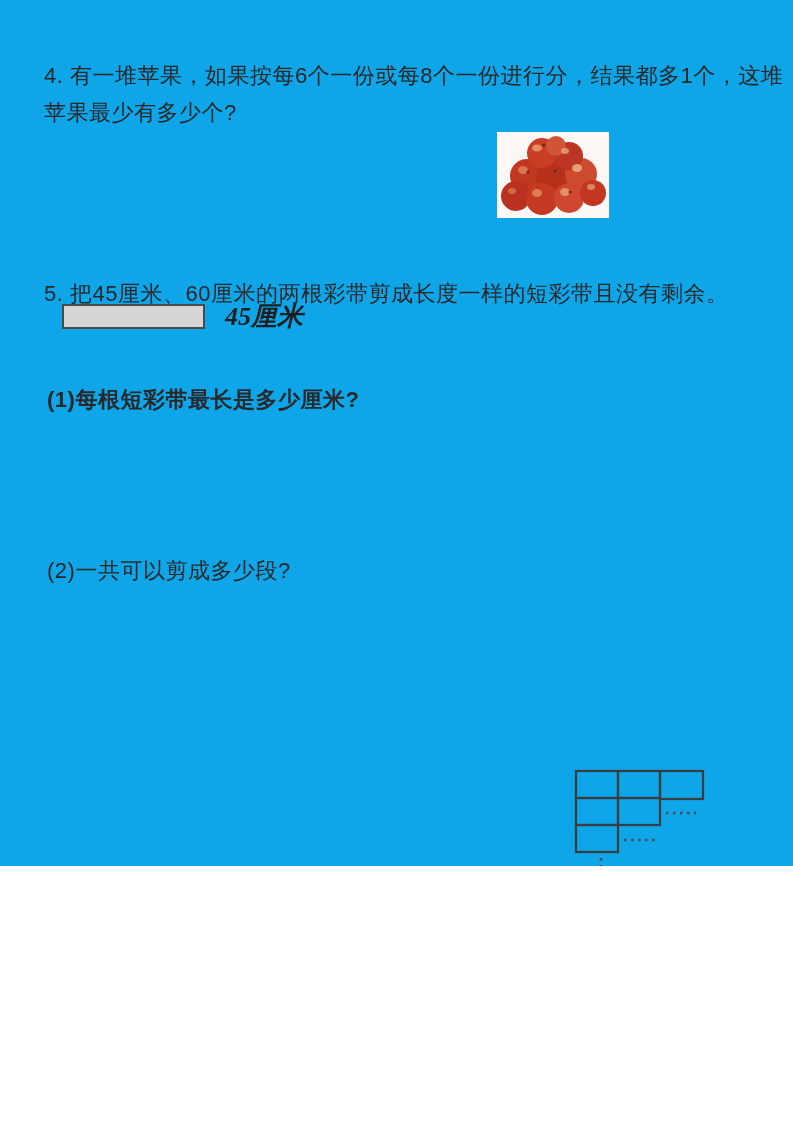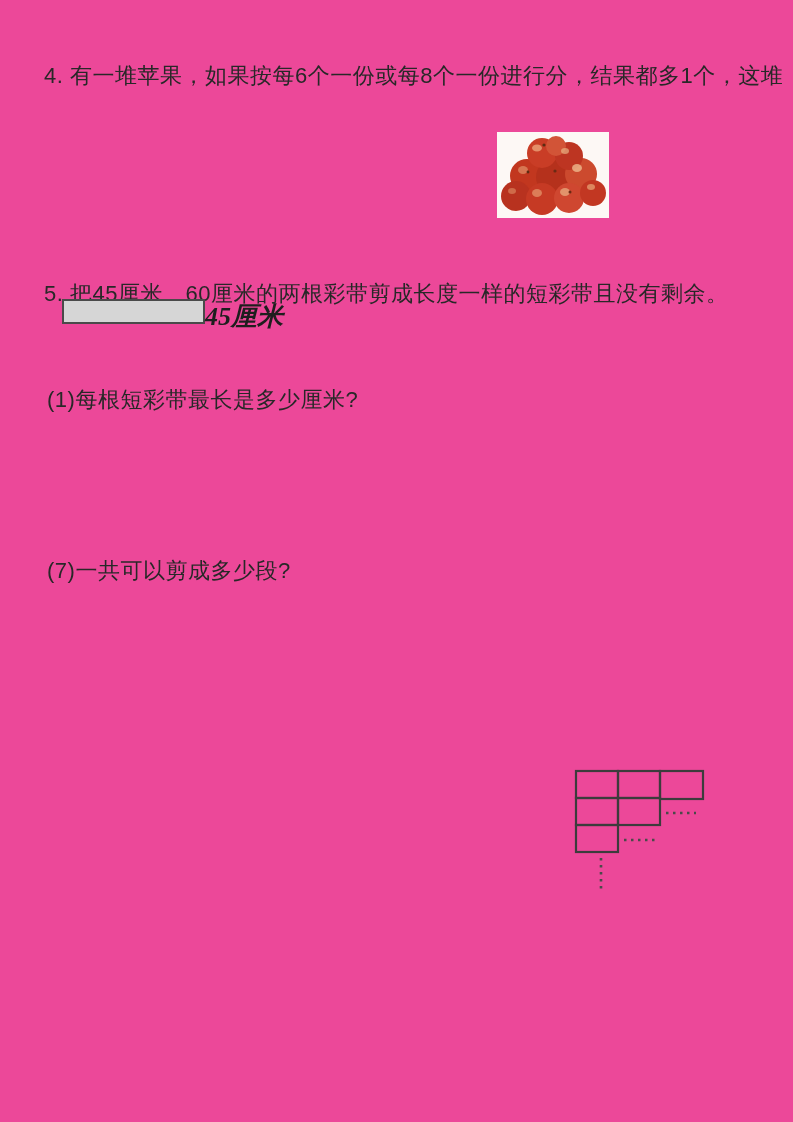--- a/index.html
+++ b/index.html
@@ -1,20 +1,20 @@
 <!DOCTYPE html>
 <html><head>
 <meta charset="utf-8">
 <style>
   html, body { margin: 0; padding: 0; background: #ffffff; }
   .page {
     position: relative;
     width: 793px;
-    height: 1122px;
-    background: #ec4899;
+    height: 866px;
+    background: #0ea5e9;
     font-family: "Liberation Sans", sans-serif;
     color: #282828;
     overflow: hidden;
   }
   .qtext {
     position: absolute;
     left: 44px;
     font-size: 22px;
     line-height: 37px;
     letter-spacing: 0.5px;
@@ -36,21 +36,22 @@
     width: 112px;
     height: 86px;
   }
   .ribbon-figure {
     position: absolute;
     left: 62px;
     top: 299px;
   }
   .ribbon-row {
     display: flex;
-    gap: 0;
+    align-items: center;
+    gap: 20px;
     margin-bottom: 11px;
   }
   .ribbon-bar {
     height: 21px;
     background: #d6d6d6;
     border: 2px solid #4a4a4a;
   }
   .ribbon-bar.r45 { width: 139px; }
   .ribbon-bar.r60 { width: 207px; }
   .ribbon-label {
@@ -69,20 +70,21 @@
     height: 125px;
   }
 </style>
 </head>
 <body>
 
 <div class="page">
 
   <div class="qtext" style="top:57px;">
     <div>4. 有一堆苹果，如果按每6个一份或每8个一份进行分，结果都多1个，这堆</div>
+    <div>苹果最少有多少个?</div>
   </div>
 
   <div class="figure-apples">
     <svg width="112" height="86" viewBox="0 0 112 86" xmlns="http://www.w3.org/2000/svg">
       <rect x="0" y="0" width="112" height="86" fill="#fdf8f5"></rect>
 
       <circle cx="30" cy="44" r="17" fill="#c2371f"></circle>
       <circle cx="57" cy="45" r="18" fill="#b5311c"></circle>
       <circle cx="84" cy="42" r="16" fill="#cc4a2e"></circle>
 
@@ -115,23 +117,23 @@
     <div>5. 把45厘米、60厘米的两根彩带剪成长度一样的短彩带且没有剩余。</div>
   </div>
 
   <div class="ribbon-figure">
     <div class="ribbon-row">
       <div class="ribbon-bar r45"></div>
       <div class="ribbon-label">45厘米</div>
     </div>
   </div>
 
-  <div class="subq" style="top:385px;">(1)每根短彩带最长是多少厘米?</div>
+  <div class="subq" style="top:385px;font-weight:bold;">(1)每根短彩带最长是多少厘米?</div>
 
-  <div class="subq" style="top:556px;">(7)一共可以剪成多少段?</div>
+  <div class="subq" style="top:556px;">(2)一共可以剪成多少段?</div>
 
   <div class="qtext" style="top:727px;">
   </div>
 
   <div class="tiling-diagram">
     <svg width="165" height="125" viewBox="0 0 165 125" xmlns="http://www.w3.org/2000/svg">
       <g fill="none" stroke="#3c3c3c" stroke-width="2.2">
 
         <rect x="2" y="3" width="42" height="27"></rect>
         <rect x="44" y="3" width="42" height="27"></rect>

